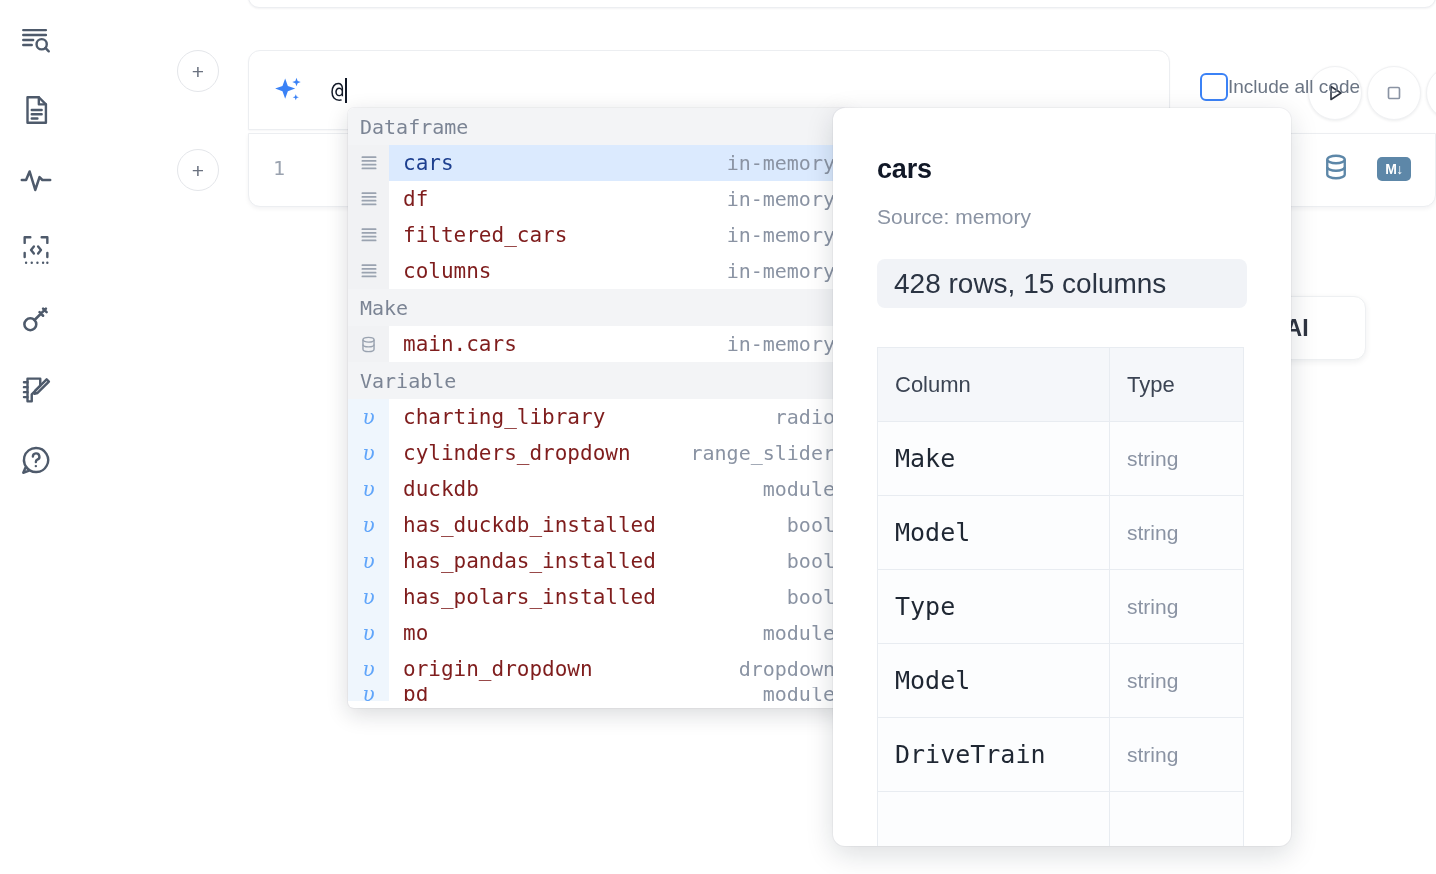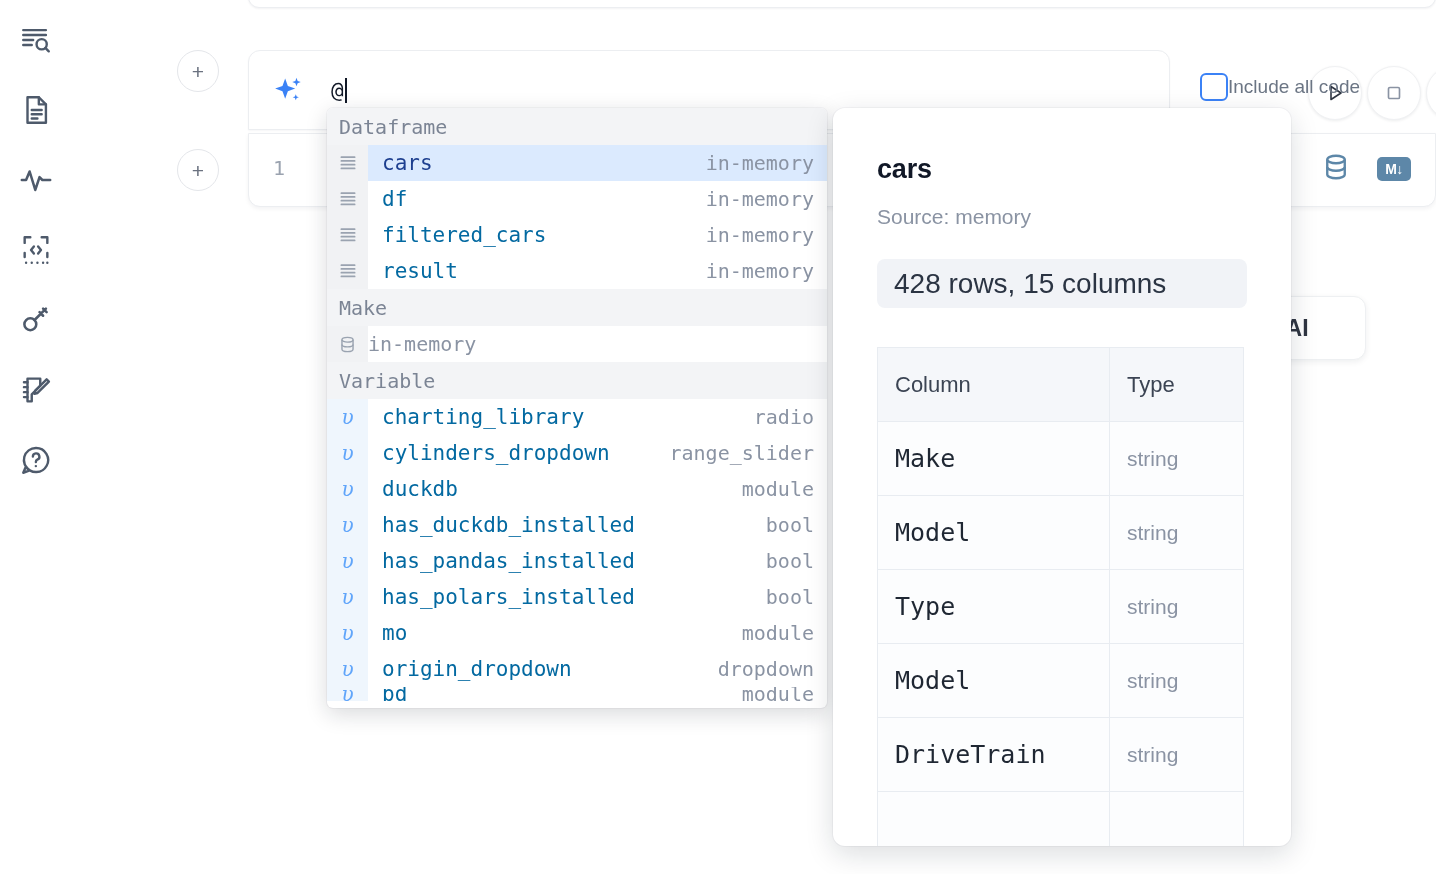--- a/index.html
+++ b/index.html
@@ -108,21 +108,21 @@
     position: absolute; left: 1180px; top: 296px; width: 186px; height: 64px;
     background: #fff; border: 1px solid #eef0f2; border-radius: 12px;
     box-shadow: 0 2px 6px rgba(16,24,40,.07);
     display: flex; align-items: center; justify-content: flex-end;
     padding-right: 56px;
     font-size: 23px; color: #2f3542; font-weight: 600; letter-spacing: .3px;
   }
 
   
   .ac {
-    position: absolute; left: 327px; top: 108px; width: 500px; height: 600px;
+    position: absolute; left: 348px; top: 108px; width: 500px; height: 600px;
     background: #fff; border-radius: 6px; overflow: hidden;
     box-shadow: 0 6px 22px rgba(16,24,40,.16), 0 0 0 1px rgba(16,24,40,.04);
     font-family: "DejaVu Sans Mono", "Liberation Mono", monospace;
     z-index: 20;
   }
   .ac-group {
     height: 37px; background: #f3f4f6; color: #7b8494;
     font-size: 20px; display: flex; align-items: center; padding-left: 12px;
   }
   .ac-row {
@@ -133,21 +133,21 @@
   .ac-gut {
     width: 41px; height: 36px; flex: none;
     display: flex; align-items: center; justify-content: center;
     background: #f1f2f4; color: #9aa3b0;
   }
   .ac-gut.var { background: #eff6fd; color: #60a5fa; font-style: italic;
     font-family: "DejaVu Serif", serif; font-size: 20px; }
   .ac-body { flex: 1; display: flex; align-items: center; height: 36px; min-width: 0; }
   .ac-label {
     flex: 1; height: 36px; display: flex; align-items: center;
-    padding-left: 14px; font-size: 21px; color: #0369a1; white-space: nowrap;
+    padding-left: 14px; font-size: 21px; color: #7f1d1d; white-space: nowrap;
   }
   .ac-row.sel .ac-label { color: #1d3f8f; }
   .ac-meta {
     height: 36px; display: flex; align-items: center; padding-right: 13px;
     font-size: 20px; color: #8a93a3; white-space: nowrap;
   }
   .ac-row.clip { height: 14px; overflow: hidden; }
   .ac-row.clip .ac-gut, .ac-row.clip .ac-body,
   .ac-row.clip .ac-label, .ac-row.clip .ac-meta { height: 36px; }
 
@@ -331,34 +331,35 @@
           <div class="ac-meta">in-memory</div>
         </div>
       </div>
       <div class="ac-row">
         <div class="ac-gut">
           <svg width="20" height="20" viewBox="0 0 24 24" fill="none" stroke="currentColor" stroke-width="2" stroke-linecap="round">
             <path d="M4 5h16M4 9.5h16M4 14h16M4 18.5h16"></path>
           </svg>
         </div>
         <div class="ac-body">
-          <div class="ac-label">result</div>
+          <div class="ac-label">columns</div>
           <div class="ac-meta">in-memory</div>
         </div>
       </div>
       <div class="ac-group">Make</div>
       <div class="ac-row">
         <div class="ac-gut">
           <svg width="19" height="19" viewBox="0 0 24 24" fill="none" stroke="currentColor" stroke-width="1.8">
             <ellipse cx="12" cy="6" rx="7" ry="3"></ellipse>
             <path d="M5 6v12c0 1.7 3.1 3 7 3s7-1.3 7-3V6"></path>
             <path d="M5 12c0 1.7 3.1 3 7 3s7-1.3 7-3"></path>
           </svg>
         </div>
         <div class="ac-body">
+          <div class="ac-label">main.cars</div>
           <div class="ac-meta">in-memory</div>
         </div>
       </div>
       <div class="ac-group">Variable</div>
       <div class="ac-row">
         <div class="ac-gut var">υ</div>
         <div class="ac-body">
           <div class="ac-label">charting_library</div>
           <div class="ac-meta">radio</div>
         </div>

